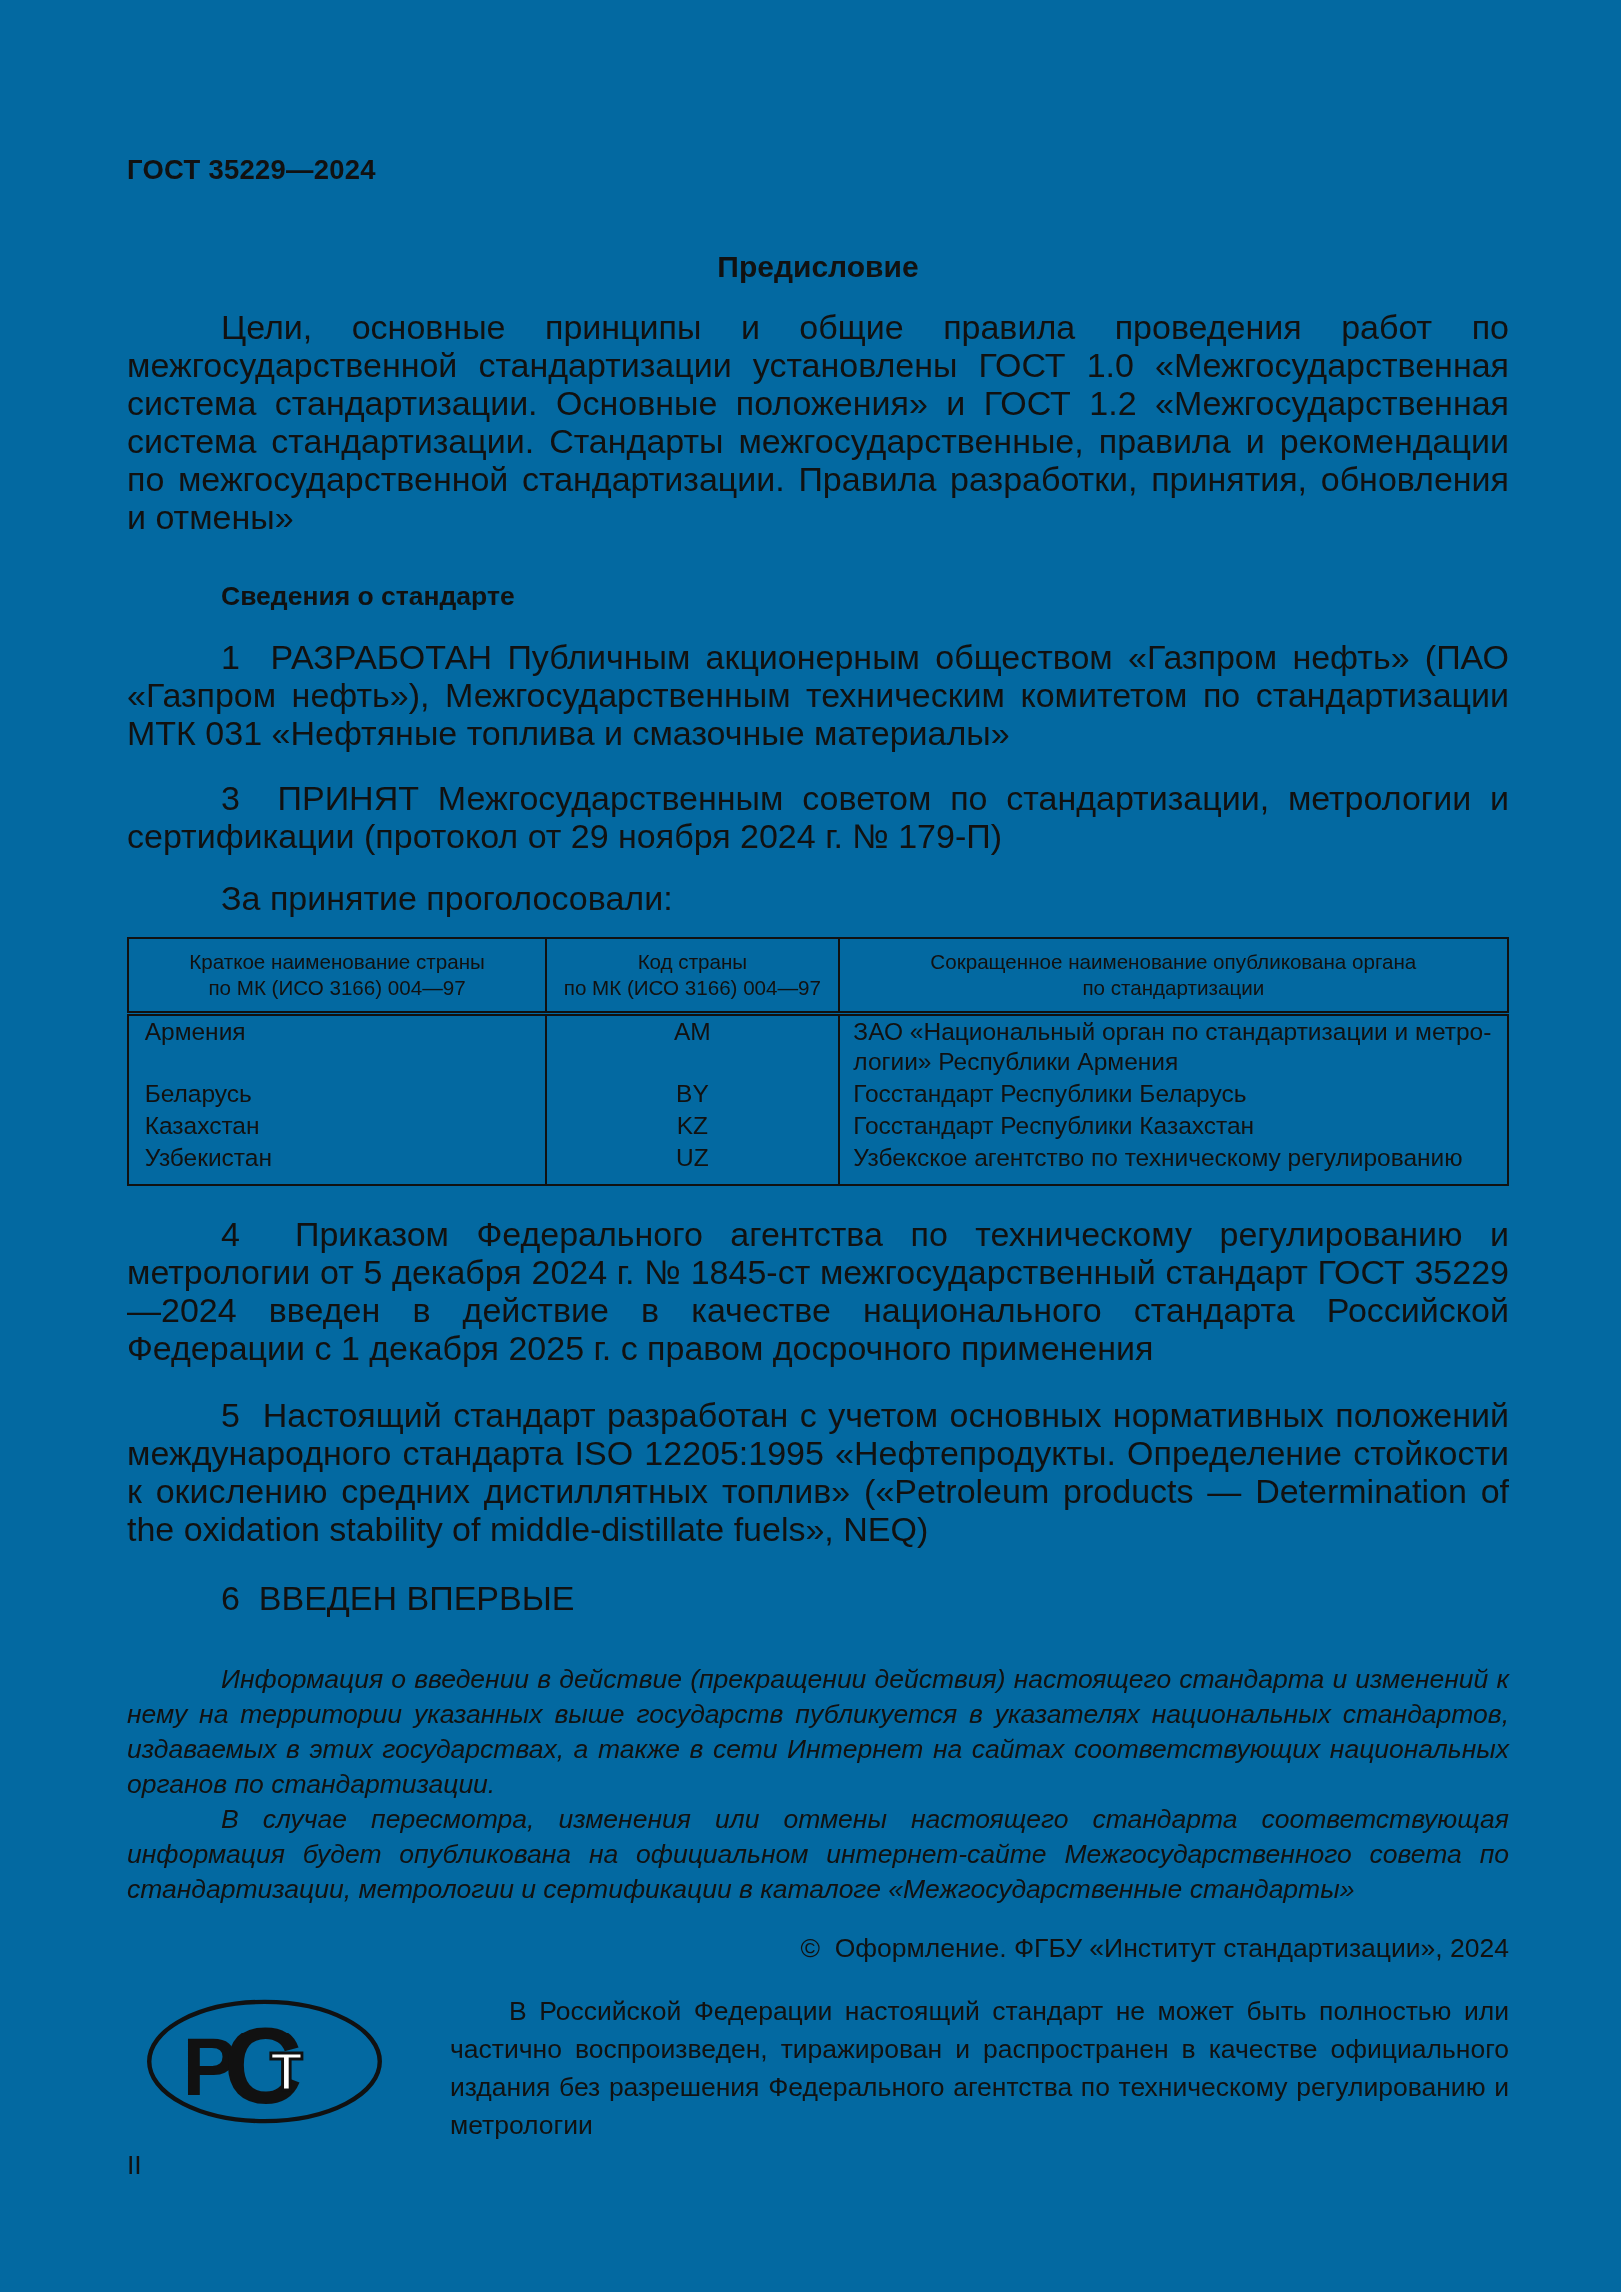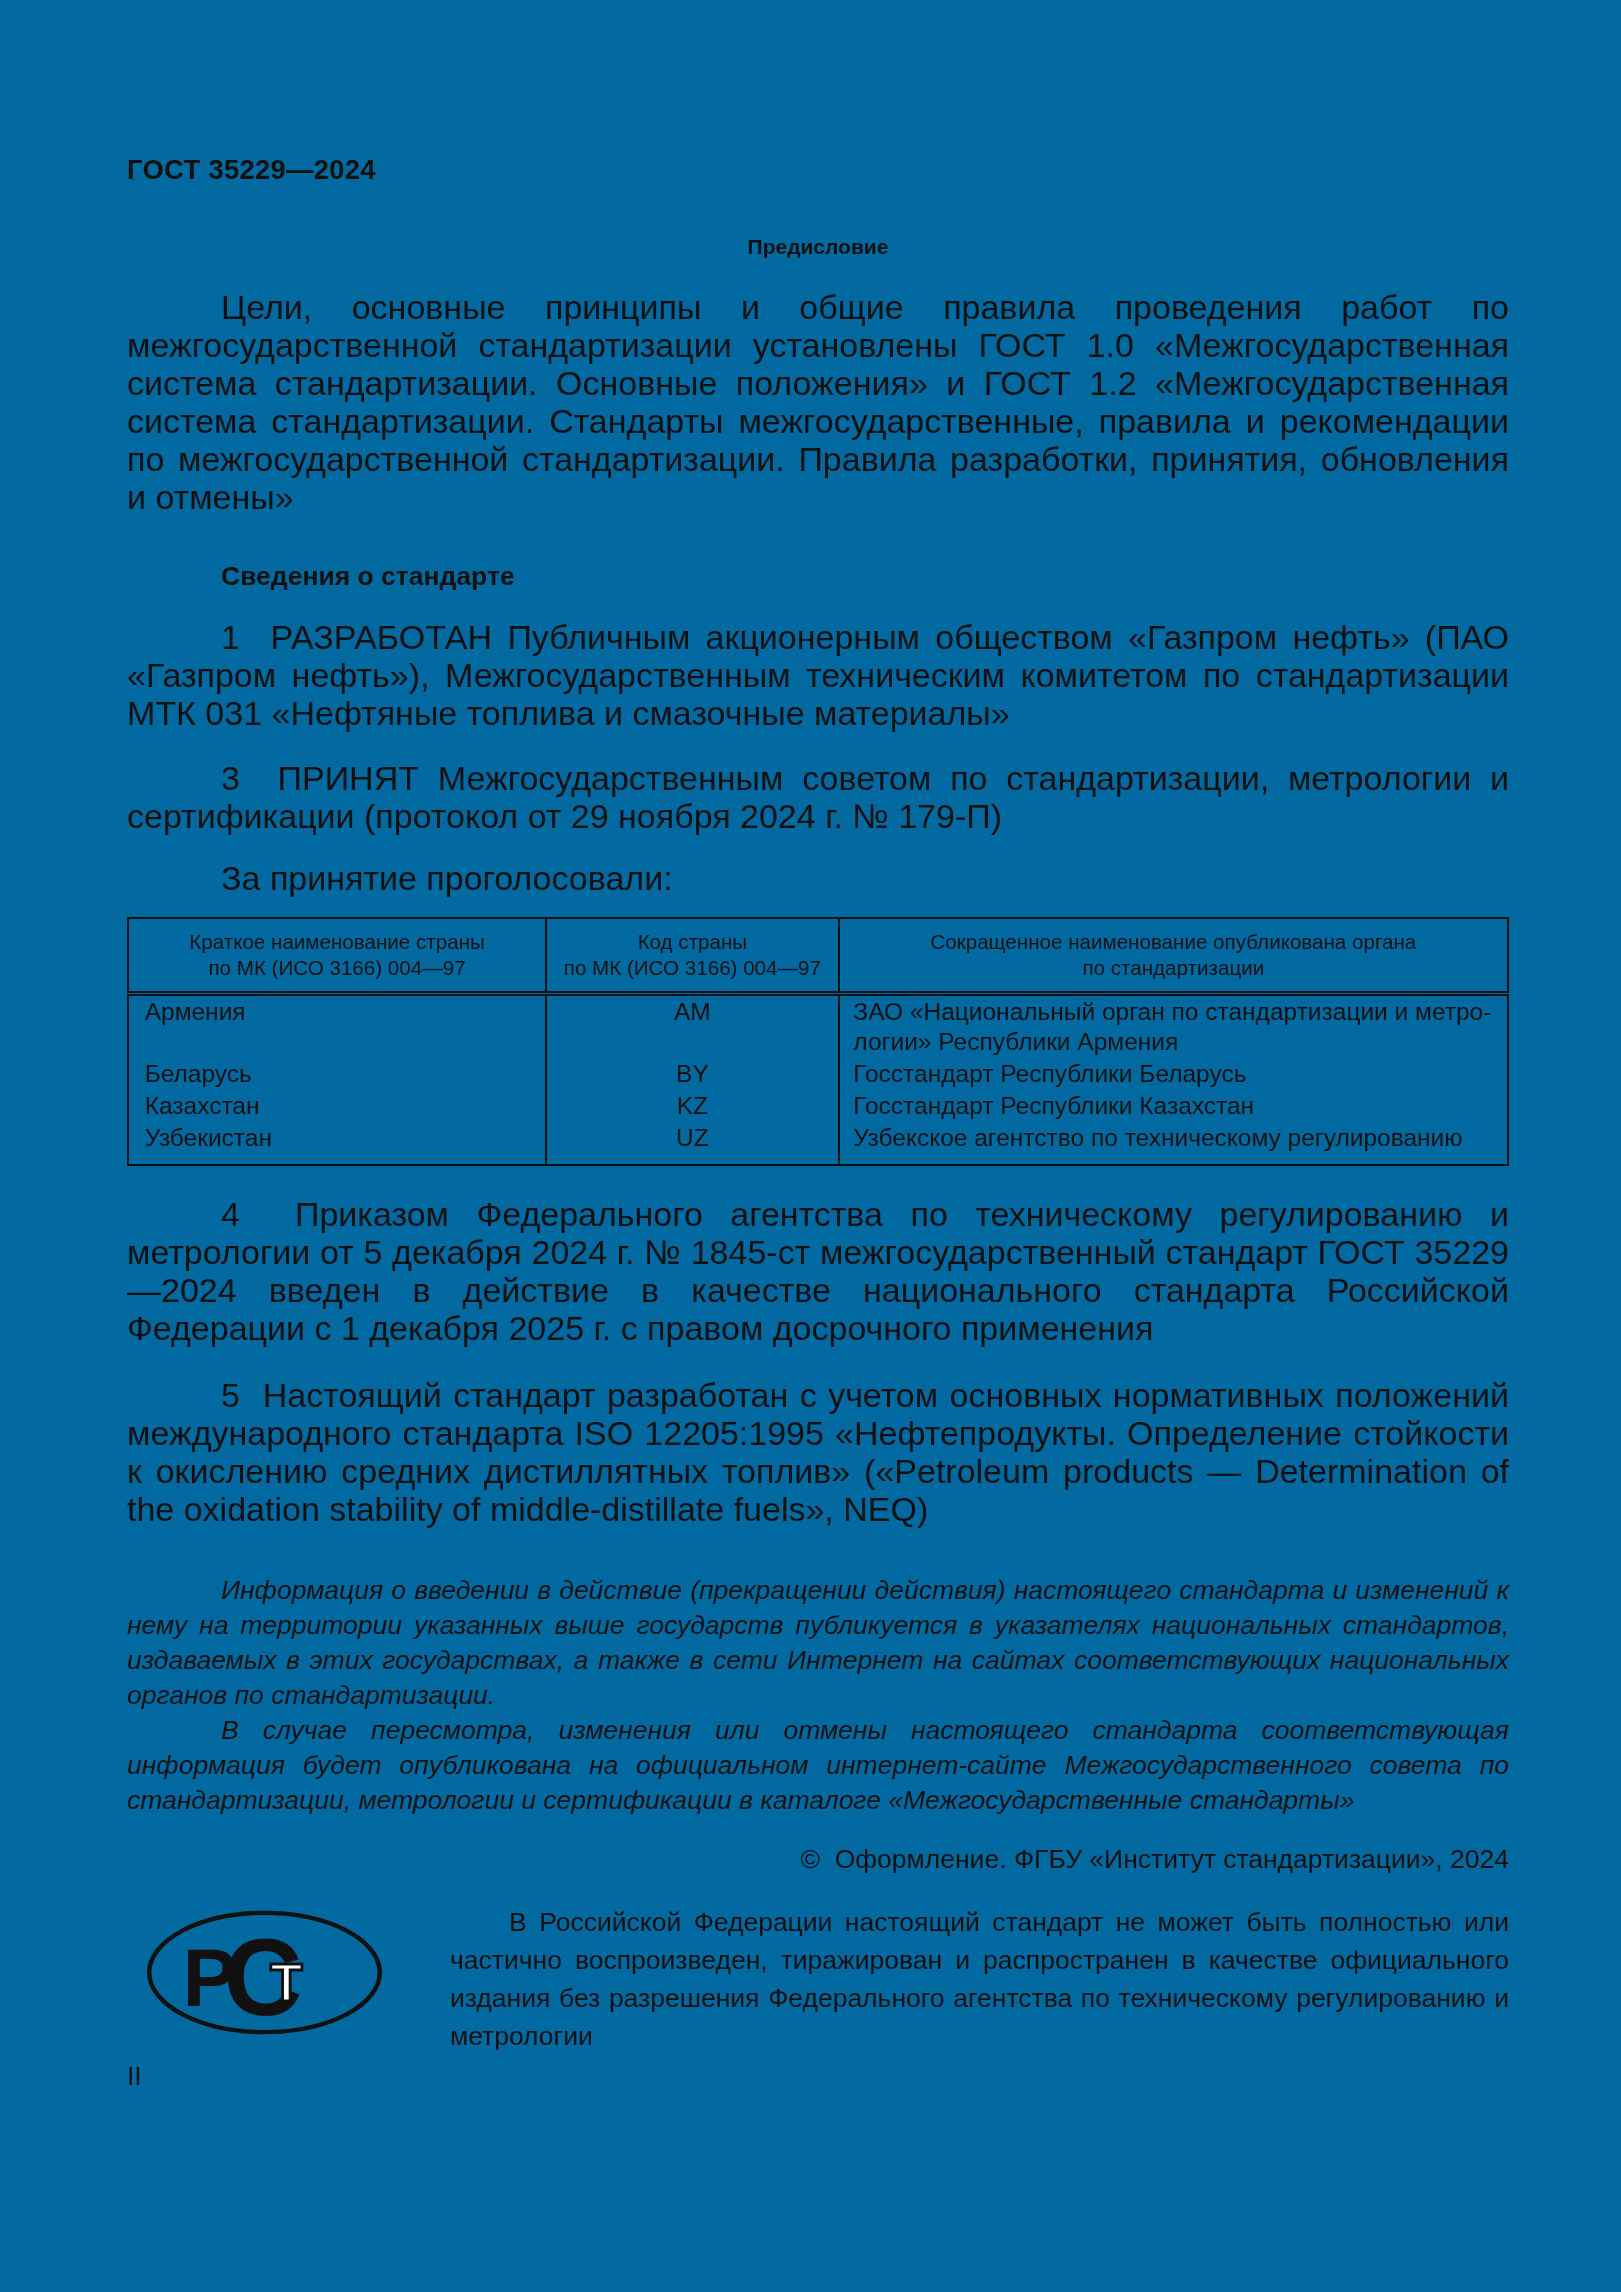--- a/index.html
+++ b/index.html
@@ -15,23 +15,23 @@
     padding: 153px 112px 0 127px;
     overflow: hidden;
   }
   .doc-code {
     font-size: 27.4px;
     font-weight: 700;
     line-height: 33px;
     letter-spacing: 0.3px;
   }
   .page-title {
-    margin-top: 41px;
+    margin-top: 61px;
     text-align: center;
-    font-size: 21px;
+    font-size: 30px;
     font-weight: 700;
     line-height: 39px;
   }
   .body-text {
     font-size: 34px;
     line-height: 38px;
     text-align: justify;
   }
   .intro { margin-top: 21.6px; text-indent: 94px; }
   .info-heading {
@@ -185,20 +185,21 @@
       <tr>
         <td class="cell-country">Узбекистан</td>
         <td class="cell-code">UZ</td>
         <td class="cell-org">Узбекское агентство по техническому регулированию</td>
       </tr>
     </tbody>
   </table>
 
   <p class="body-text clause clause-4">4&nbsp;&nbsp;Приказом Федерального агентства по техническому регулированию и метрологии от 5 декабря 2024 г. № 1845-ст межгосударственный стандарт ГОСТ 35229—2024 введен в действие в качестве национального стандарта Российской Федерации с 1 декабря 2025 г. с правом досрочного применения</p>
   <p class="body-text clause clause-5 hy">5&nbsp;&nbsp;Настоящий стандарт разработан с учетом основных нормативных положений международного стандарта ISO 12205:1995 «Нефтепродукты. Определение стойкости к окислению средних дистиллят­ных топлив» («Petroleum products — Determination of the oxidation stability of middle-distillate fuels», NEQ)</p>
+  <p class="body-text clause clause-6">6&nbsp;&nbsp;ВВЕДЕН ВПЕРВЫЕ</p>
 
   <div class="notice hy">
     <p>Информация о введении в действие (прекращении действия) настоящего стандарта и изме­нений к нему на территории указанных выше государств публикуется в указателях национальных стандартов, издаваемых в этих государствах, а также в сети Интернет на сайтах соответству­ющих национальных органов по стандартизации.</p>
     <p>В случае пересмотра, изменения или отмены настоящего стандарта соответствующая информация будет опубликована на официальном интернет-сайте Межгосударственного совета по стандартизации, метрологии и сертификации в каталоге «Межгосударственные стандарты»</p>
   </div>
 
   <div class="copyright">©&nbsp; Оформление. ФГБУ «Институт стандартизации», 2024</div>
 
   <div class="footer-row">
     <div class="footer-logo">

